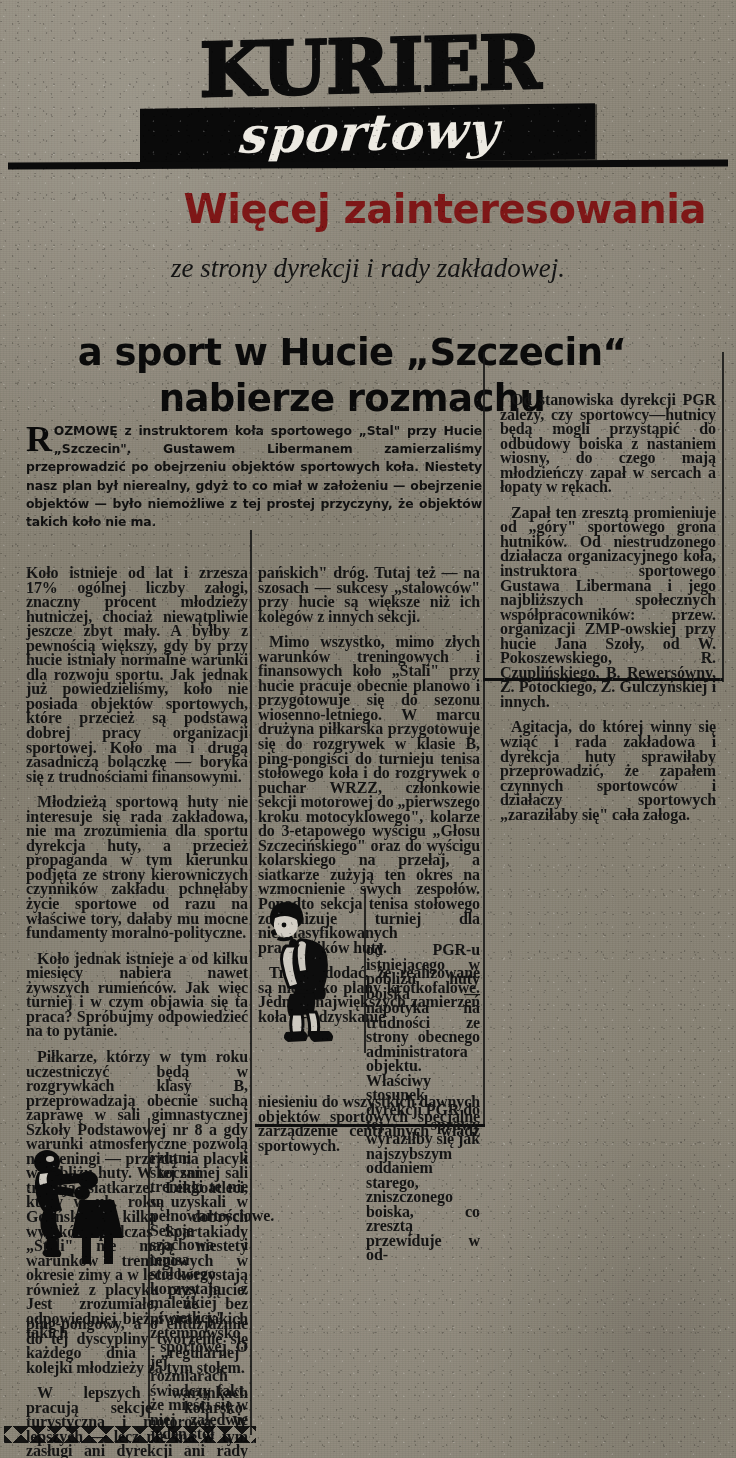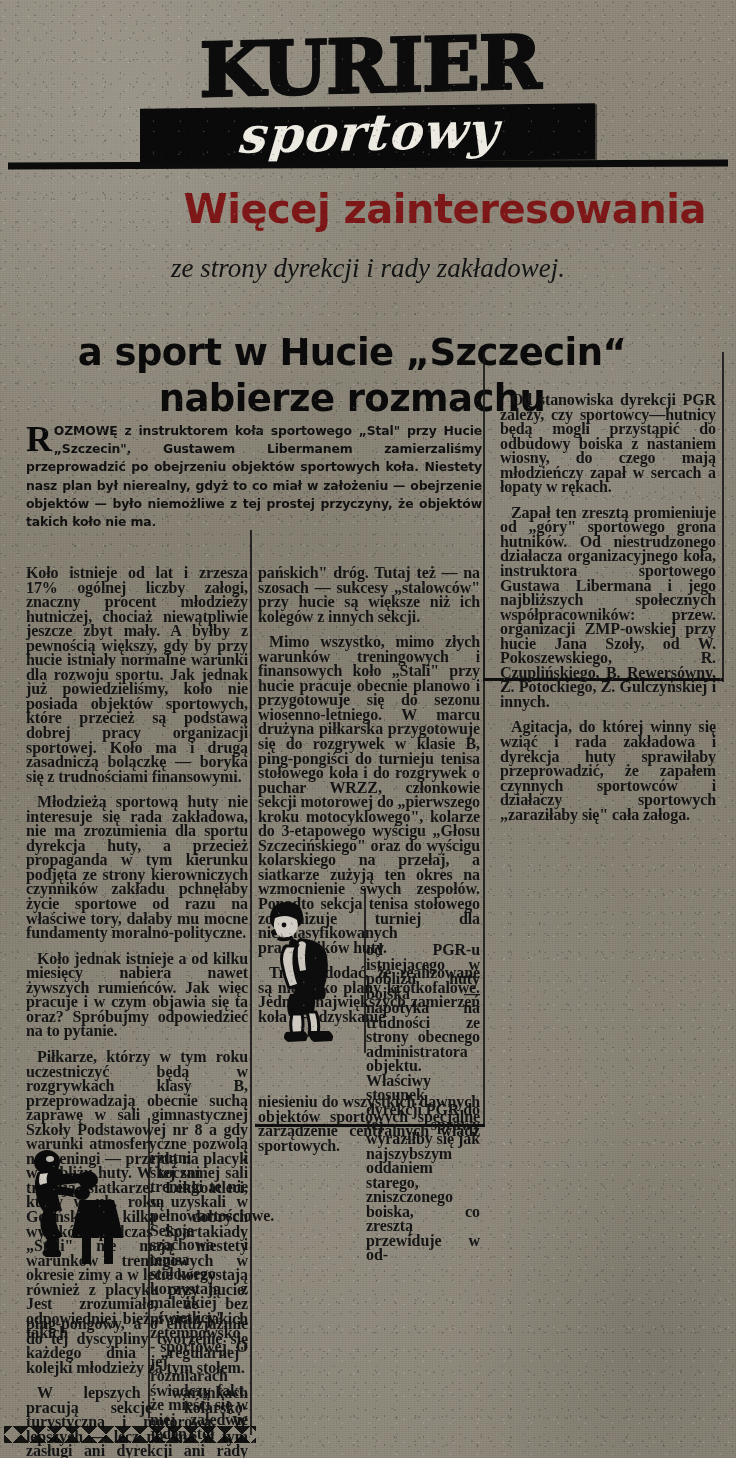--- a/index.html
+++ b/index.html
@@ -257,21 +257,21 @@
     <div class="vrule" style="left:722px; top:352px; height:330px;"></div>
 
     <div class="hrule" style="left:483px; top:678px; width:240px;"></div>
     <div class="hrule" style="left:255px; top:1124px; width:230px;"></div>
     <div class="vrule" style="left:148px; top:1118px; height:300px;"></div>
     <div class="vrule" style="left:364px; top:888px; height:165px;"></div>
 
     <div class="col" id="col-left">
       <p class="noind">Koło istnieje od lat i zrzesza 17% ogólnej liczby załogi, znaczny procent młodzieży hutniczej, chociaż niewątpliwie jeszcze zbyt mały. A byłby z pewnością większy, gdy by przy hucie istniały normalne warunki dla rozwoju sportu. Jak jednak już powiedzieliśmy, koło nie posiada objektów sportowych, które przecież są podstawą dobrej pracy organizacji sportowej. Koło ma i drugą zasadniczą bolączkę — boryka się z trudnościami finansowymi.</p>
       <p>Młodzieżą sportową huty nie interesuje się rada zakładowa, nie ma zrozumienia dla sportu dyrekcja huty, a przecież propaganda w tym kierunku podjęta ze strony kierowniczych czynników zakładu pchnęłaby życie sportowe od razu na właściwe tory, dałaby mu mocne fundamenty moralno-polityczne.</p>
-      <p>Koło jednak istnieje a od kilku miesięcy nabiera nawet żywszych rumieńców. Jak więc pracuje i w czym objawia się ta oraz? Spróbujmy odpowiedzieć na to pytanie.</p>
+      <p>Koło jednak istnieje a od kilku miesięcy nabiera nawet żywszych rumieńców. Jak więc turniej i w czym objawia się ta praca? Spróbujmy odpowiedzieć na to pytanie.</p>
       <p>Piłkarze, którzy w tym roku uczestniczyć będą w rozgrywkach klasy B, przeprowadzają obecnie suchą zaprawę w sali gimnastycznej Szkoły Podstawowej nr 8 a gdy warunki atmosferyczne pozwolą na treningi — przejdą na placyk w pobliżu huty. W tej samej sali trenują siatkarze. Lekkoatleci, który w ub. roku uzyskali w Gdańsku kilka dobrych wyników podczas Spartakiady „Stali" nie mają niestety warunków treningowych w okresie zimy a w lecie korzystają również z placyku przy hucie. Jest zrozumiałe, że bez odpowiedniej bieżni oraz jakich takich</p>
     </div>
 
     <div class="col" id="strip-boxer">
       <p class="noind">rzutni i skoczni treningi te nie są pełnowartościowe. Sekcje szachowa i tenisa stołowego korzystają z maleńkiej „świetlicy" zetempowsko - sportowej. O jej rozmiarach świadczy fakt, że mieści się w niej zaledwie jeden stół</p>
     </div>
 
     <div class="col" id="col-left-b">
       <p class="noind" style="margin-top:182px;">ping-pongowy, a o entuzjaźmie do tej dyscypliny tworzenie się każdego dnia „regularnej" kolejki młodzieży za tym stołem.</p>
       <p>W lepszych warunkach pracują sekcje kolarsko-turystyczna i motorowa. W lepszych — lecz nie ma w tym zasługi ani dyrekcji ani rady zakładowej. Kolarze i motocykliści bowiem korzystają z „bez</p>

